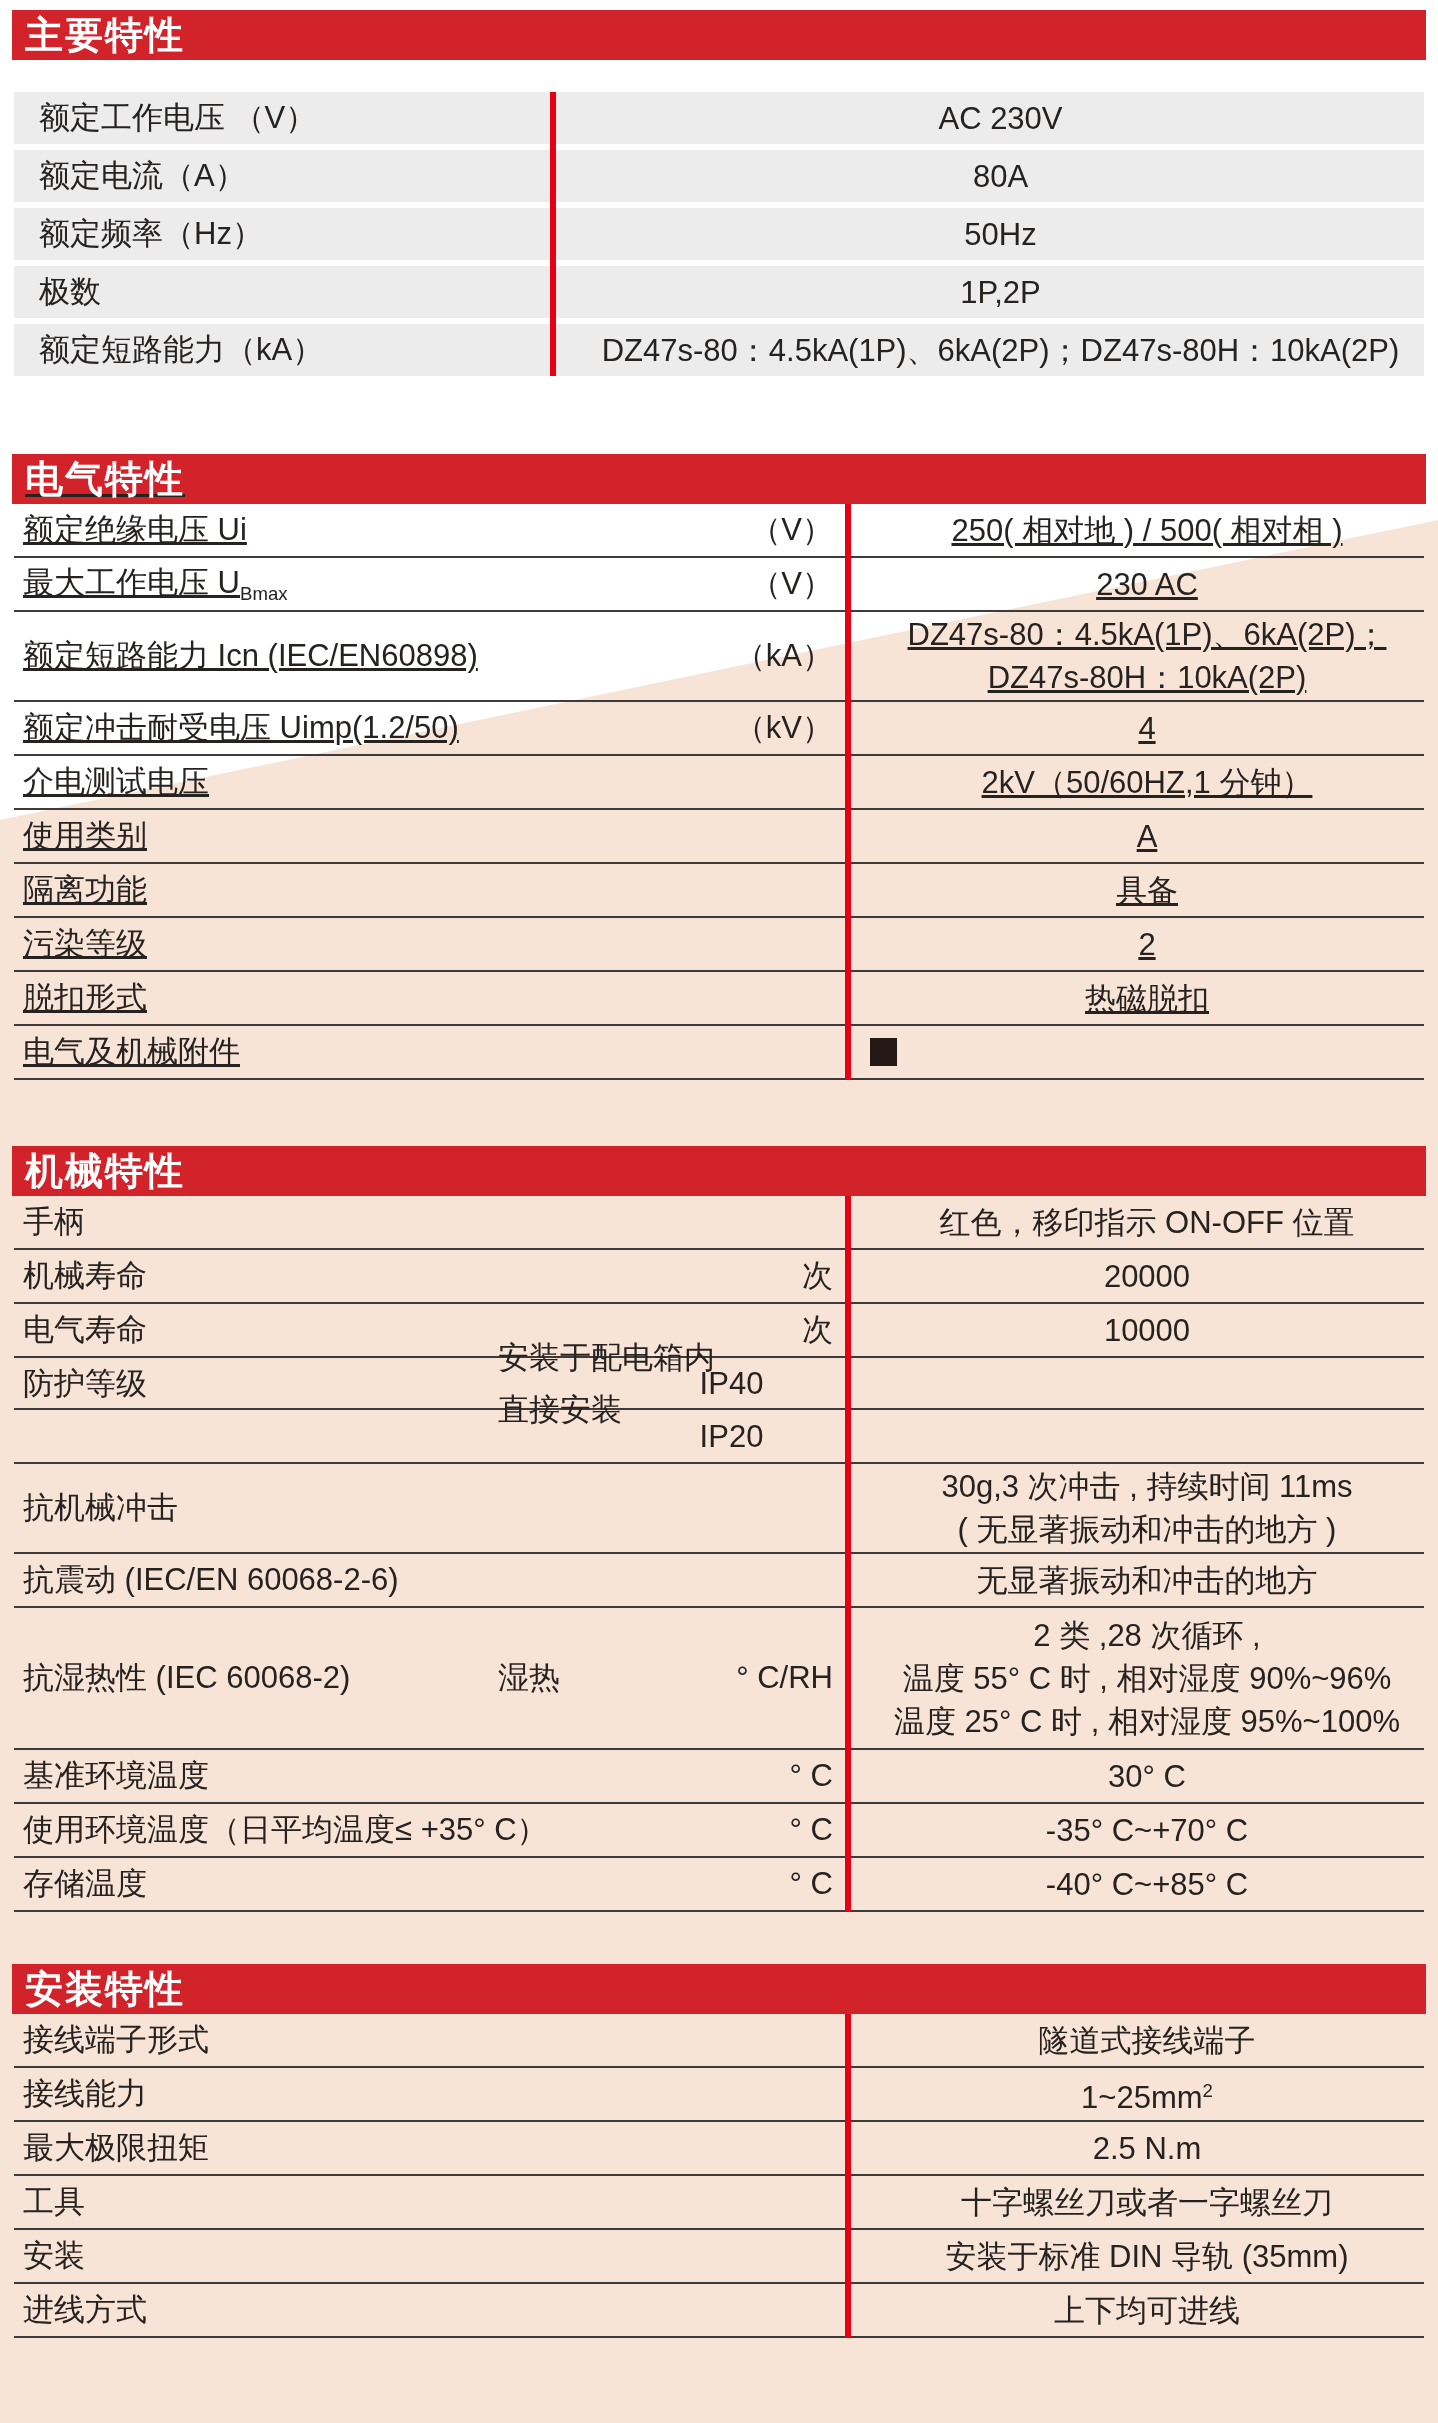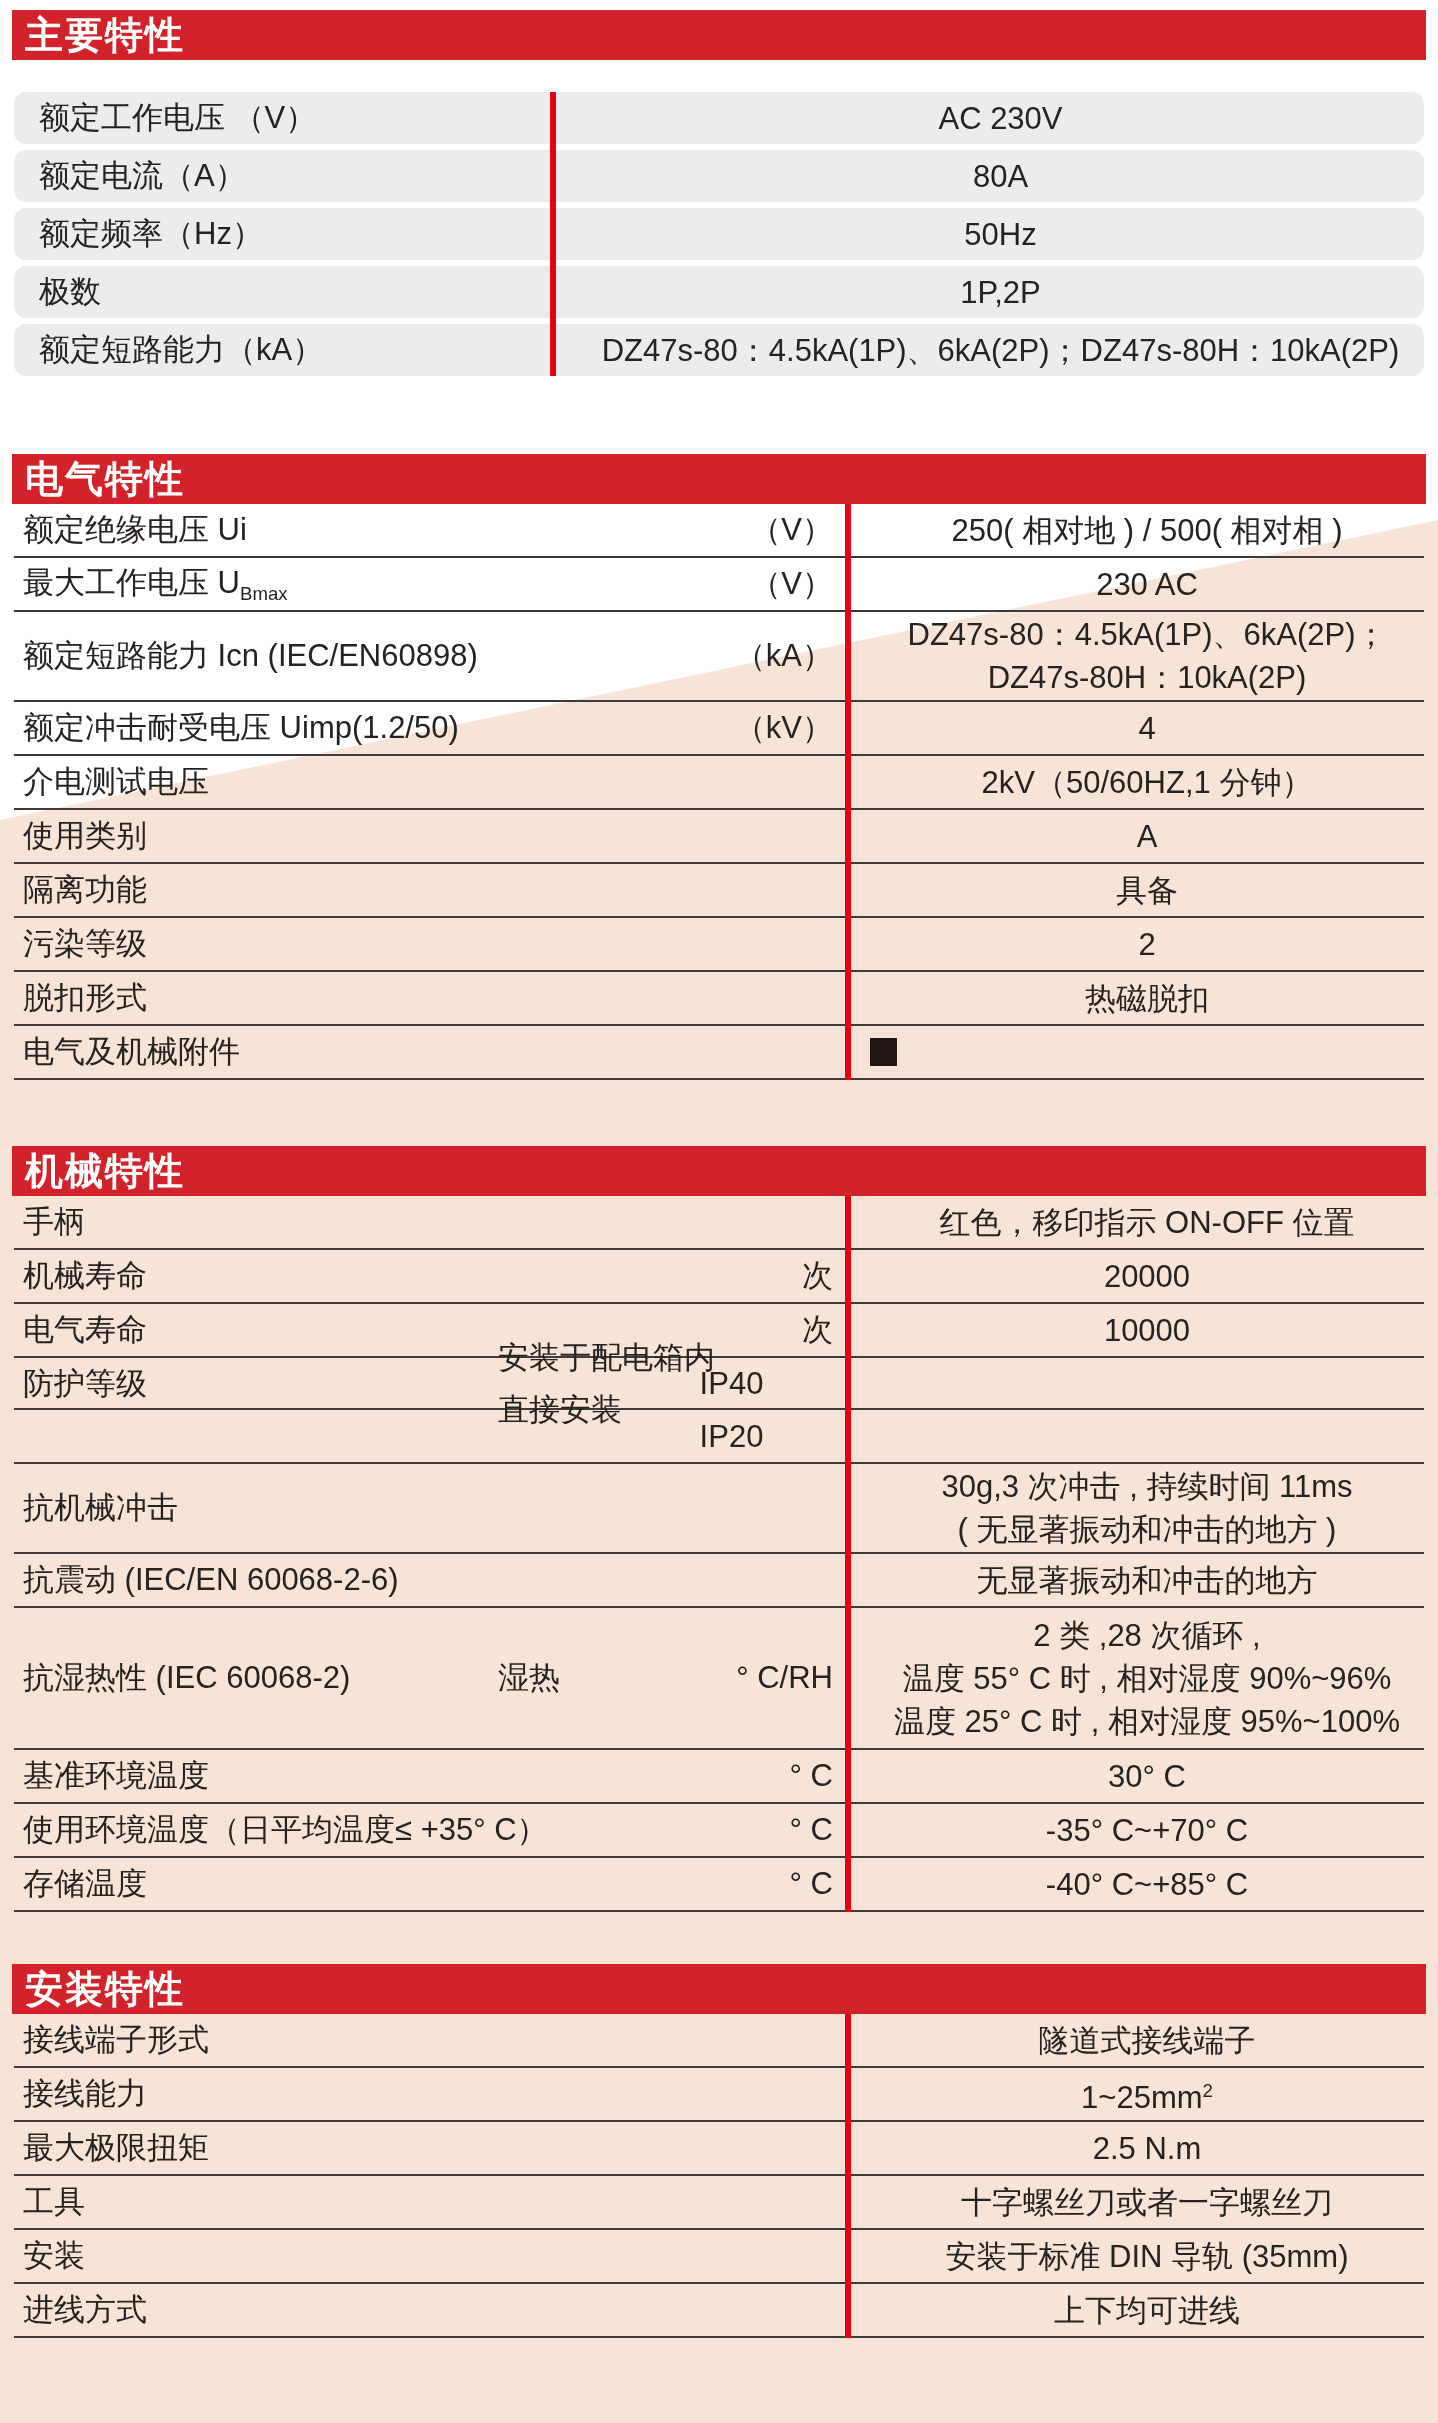--- a/index.html
+++ b/index.html
@@ -36,21 +36,21 @@
     position: absolute; top: 0; bottom: 0; width: 6px;
     background: var(--divider-red, #e60012);
     z-index: 3;
   }
 
   
   .sec-main .table { margin-top: 32px; }
   .g-row {
     display: flex; align-items: center;
     background: var(--row-gray, #ececec);
-    height: 52px; margin-bottom: 6px; border-radius: 12px;
+    height: 52px; margin-bottom: 6px;
   }
   .g-row:last-child { margin-bottom: 0; }
   .g-row .cell-l { width: 536px; padding-left: 25px; flex-shrink: 0; }
   .g-row .cell-r { flex: 1; padding-left: 27px; }
 
   
   .l-row {
     position: relative;
     display: flex; align-items: stretch;
     border-bottom: 2px solid var(--line-dark, #3e3a39);
@@ -83,21 +83,21 @@
   .p-row { position: relative; border-bottom: 2px solid var(--line-dark, #3e3a39); }
   .p-label {
     position: absolute; left: 9px; top: 0; height: 52px;
     display: flex; align-items: center; z-index: 2;
   }
   .subrow { display: flex; height: 52px; align-items: stretch; flex-direction: column; }
   .subrow .cell-l { width: 831px; }
   .subrow .cell-r { justify-content: center; }
   .subrow.sep .cell-r { border-bottom: 2px solid var(--line-dark, #3e3a39); }
 
-  .sec-electrical { margin-top: 78px; }
+  .sec-electrical { margin-top: 78px; text-decoration: underline; }
   .sec-mechanical { margin-top: 66px; }
   .sec-installation { margin-top: 52px; }
 </style>
 </head>
 <body style="--accent-red: #d2232a; --divider-red: #e60012; --wedge-peach: #f8e3d7; --row-gray: #ececec; --line-dark: #3e3a39; --text-dark: #262220; --header-text: #ffffff; --marker-black: #231815;">
 
 <div id="wedge"></div>
 <div id="doc">
     <div class="section sec-main">
       <div class="section-header">

